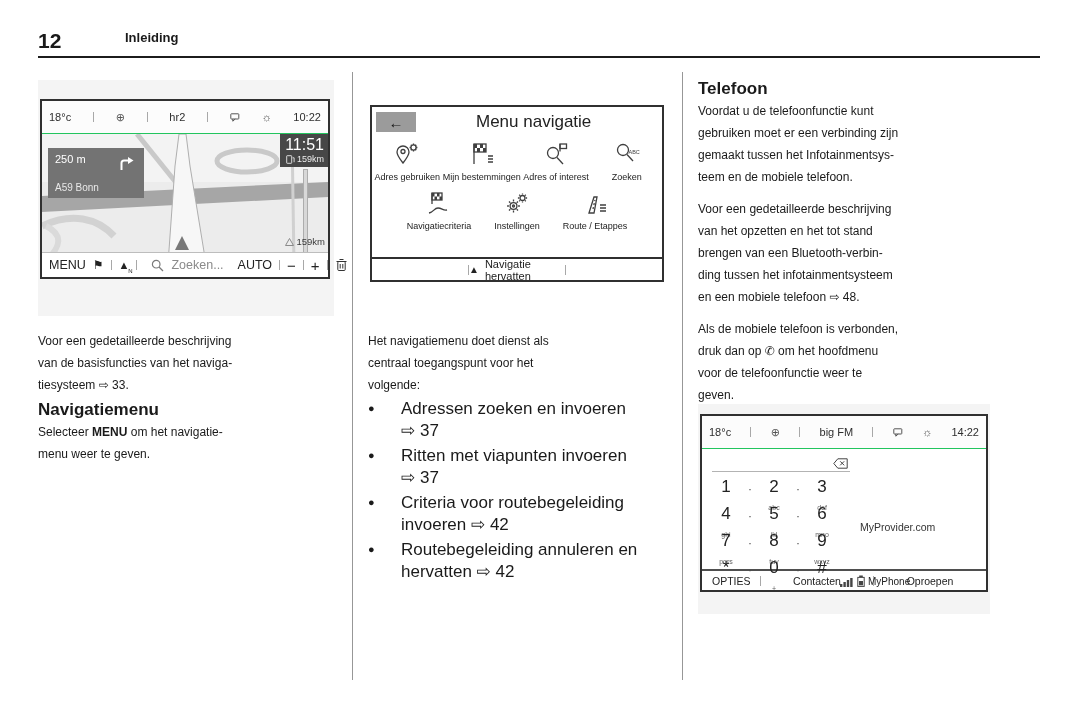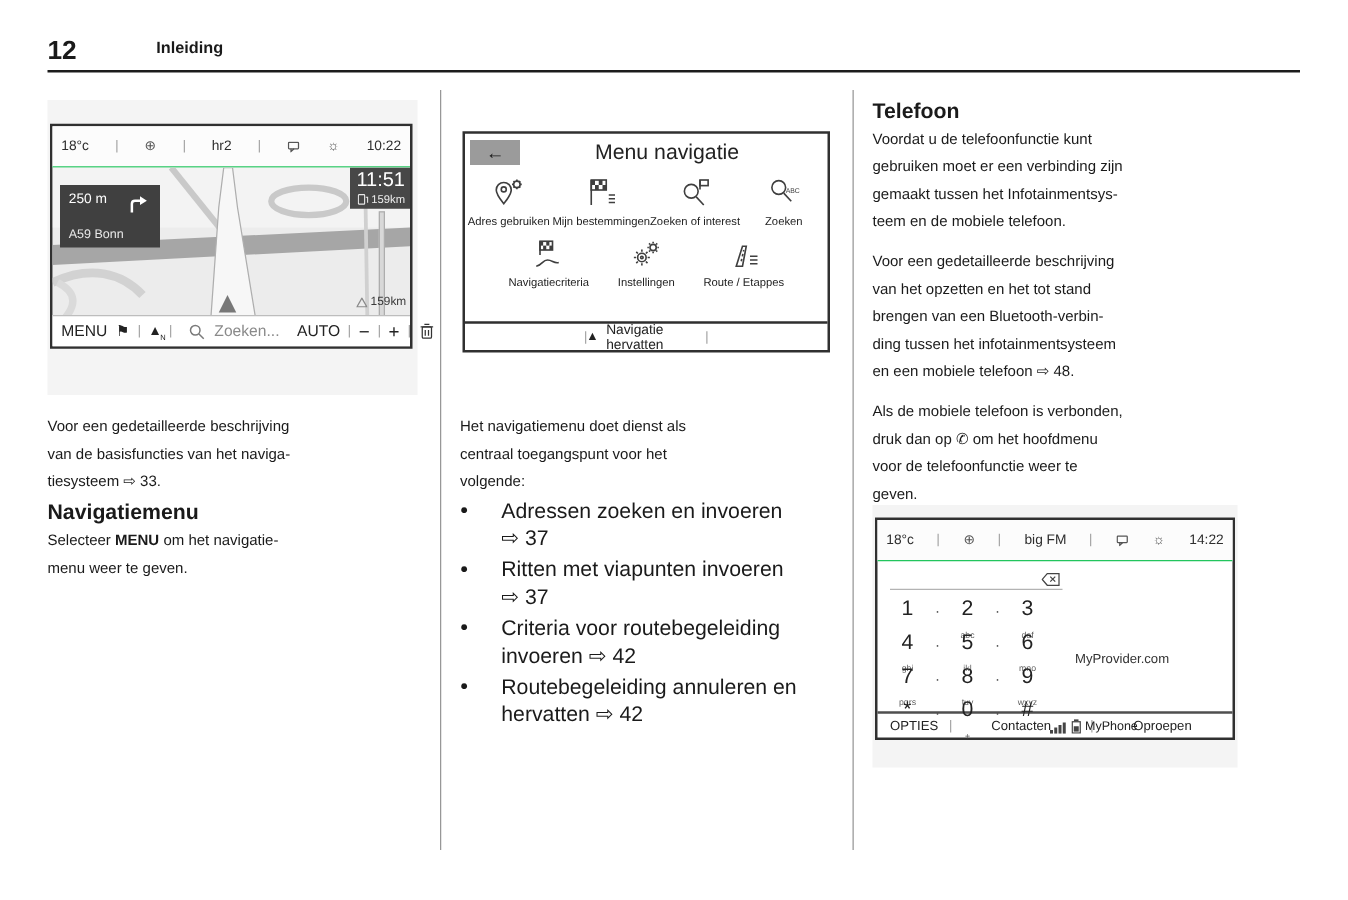--- a/index.html
+++ b/index.html
@@ -33,22 +33,22 @@
 
   
   .nav-screen { left:2px; top:19px; width:290px; height:180px; background:#ececec; display:flex; flex-direction:column; }
   .sbar { height:21px; background:#fcfcfc; border-bottom:1px solid #22c55e;
           display:flex; align-items:center; justify-content:space-between;
           padding:16px 7px; font-size:11px; color:#2e2e2e; }
   .sep { width:0; height:10px; border-left:1px solid #a8a8a8; }
   .gicon { font-size:11px; color:#555; line-height:1; }
   .map { position:relative; flex:1; overflow:hidden; }
   .map svg.roads { position:absolute; left:0; top:0; }
-  .maneuver { position:absolute; left:6px; top:14px; width:80px; height:50px;
-              background:#404040; color:#fff; padding:5px 7px; }
+  .maneuver { position:absolute; left:6px; top:14px; width:96px; height:50px;
+              background:#737373; color:#fff; padding:5px 7px; }
   .maneuver .dist { font-size:11px; }
   .maneuver .road { position:absolute; left:7px; bottom:5px; font-size:10px; color:#e8e8e8; }
   .maneuver .turn { position:absolute; right:9px; top:7px; }
   .tripbox { position:absolute; right:0; top:0; width:48px; height:33px;
              background:#474747; color:#fff; text-align:right; padding:2px 4px; }
   .tripbox .eta { font-size:16px; }
   .tripbox .rng { display:flex; justify-content:flex-end; align-items:center; gap:2px; font-size:9px; color:#ececec; }
   .routebar { position:absolute; right:20px; top:35px; width:5px; height:88px;
               background:#d8d8d8; border:1px solid #adadad; }
   .remaining { position:absolute; right:3px; bottom:5px; display:flex; align-items:center; gap:2px;
@@ -250,21 +250,21 @@
       </div>
       <div class="mitem">
         <span class="micon">
           <svg width="26" height="26" viewBox="0 0 26 26">
               <circle cx="10" cy="12" r="5.5"></circle>
               <path d="M14 16.5L20 23"></path>
               <path d="M17 3v7.5"></path>
               <rect x="17" y="3" width="6.5" height="4.5"></rect>
             </svg>
         </span>
-        <span class="mlabel">Zoeken of interest</span>
+        <span class="mlabel">Adres of interest</span>
       </div>
       <div class="mitem">
         <span class="micon">
           <svg width="26" height="26" viewBox="0 0 26 26">
               <circle cx="9" cy="9" r="5.5"></circle>
               <path d="M13 13.5L19 20"></path>
               <text x="14.5" y="13" font-size="5.5" fill="#3f3f3f" stroke="none">ABC</text>
             </svg>
         </span>
         <span class="mlabel">Zoeken</span>

